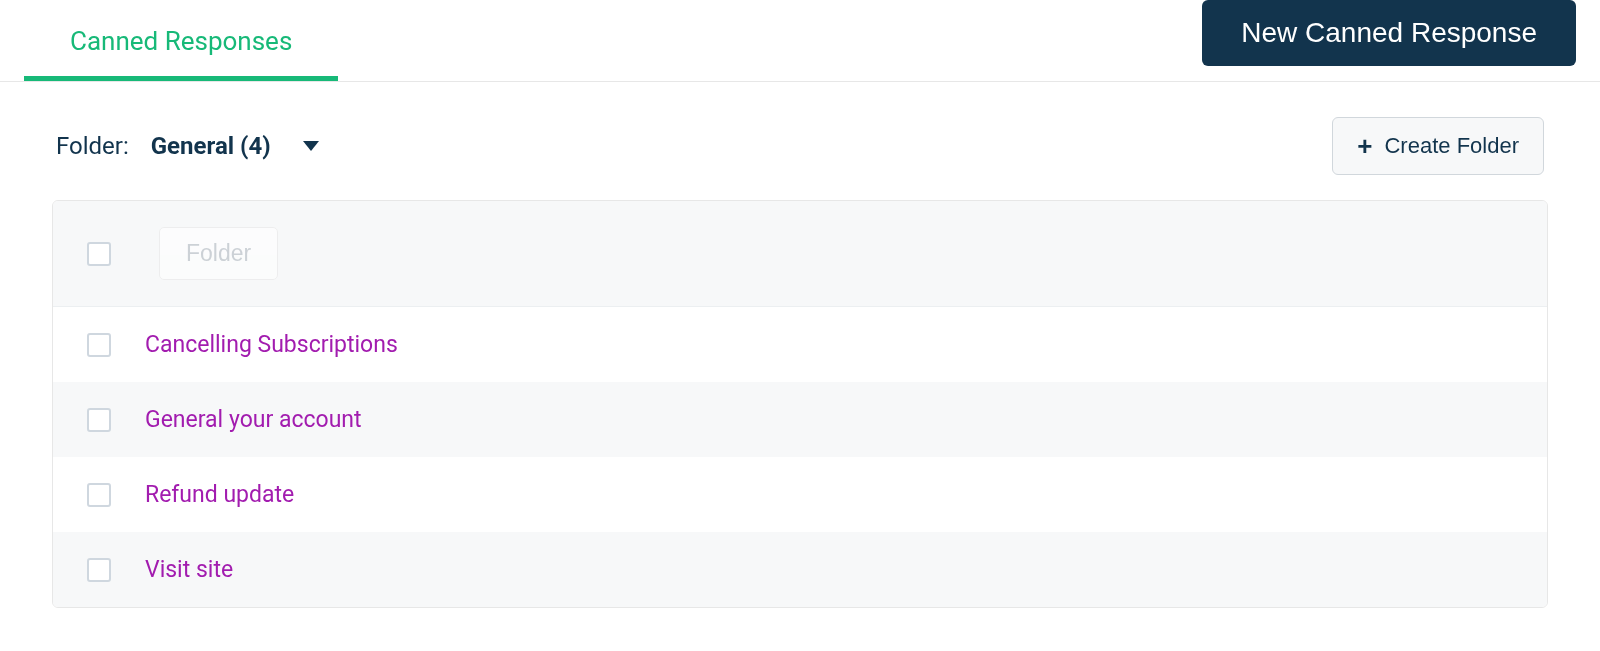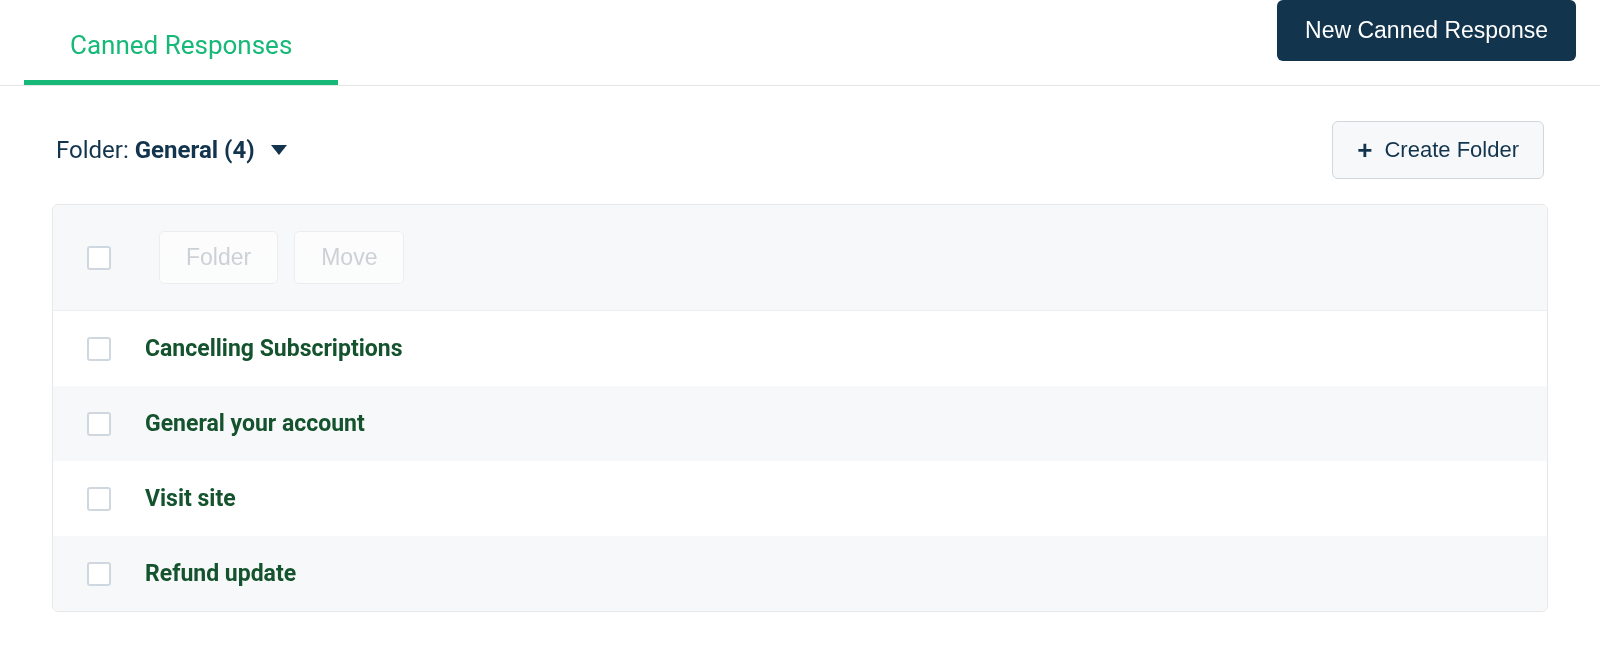--- a/index.html
+++ b/index.html
@@ -34,39 +34,39 @@
       padding: 20px 46px 20px 46px;
       border-bottom: 5px solid #17b978;
       cursor: pointer;
       display: inline-block;
     }
     .btn-primary {
       background: #12344d;
       color: #fff;
       border: none;
       border-radius: 6px;
-      font-size: 23px;
+      font-size: 28px;
       font-weight: 500;
-      padding: 17px 28px;
-      margin-bottom: 24px;
+      padding: 17px 39px;
+      margin-bottom: 15px;
       cursor: pointer;
     }
     .subheader {
       display: flex;
       justify-content: space-between;
       align-items: center;
       padding: 35px 32px 25px 32px;
     }
     .folder-select {
       display: flex;
       align-items: center;
       font-size: 24px;
       color: #12344d;
       cursor: pointer;
-      gap: 6px;
+      gap: 22px;
     }
     .folder-label {
       font-weight: 400;
     }
     .folder-value {
       font-weight: 700;
     }
     .caret-down {
       display: inline-block;
       margin-left: 10px;
@@ -122,23 +122,23 @@
     .checkbox {
       width: 24px;
       height: 24px;
       border: 2px solid #cfd7df;
       border-radius: 3px;
       background: #fff;
       cursor: pointer;
       flex-shrink: 0;
     }
     .row-link {
-      color: #14532d;
+      color: #a21caf;
       font-size: 23px;
-      font-weight: 700;
+      font-weight: 400;
       cursor: pointer;
       text-decoration: none;
     }
     .action-btn {
       background: #fff;
       border: 1px solid #e7e7e7;
       border-radius: 5px;
       color: #b0b8bf;
       font-size: 23px;
       font-weight: 500;
@@ -171,35 +171,34 @@
       <span class="plus-icon">+</span>
       <span>Create Folder</span>
     </button>
   </div>
 
   <div class="table-wrap">
     <div class="table-header">
       <div class="checkbox"></div>
       <div class="action-group">
         <button class="action-btn">Folder</button>
-        <button class="action-btn">Move</button>
       </div>
     </div>
 
     <div class="row">
       <div class="checkbox"></div>
       <a class="row-link">Cancelling Subscriptions</a>
     </div>
     <div class="row">
       <div class="checkbox"></div>
       <a class="row-link">General your account</a>
     </div>
     <div class="row">
       <div class="checkbox"></div>
+      <a class="row-link">Refund update</a>
+    </div>
+    <div class="row">
+      <div class="checkbox"></div>
       <a class="row-link">Visit site</a>
     </div>
-    <div class="row">
-      <div class="checkbox"></div>
-      <a class="row-link">Refund update</a>
-    </div>
   </div>
 
 </div>
 
 </body></html>

